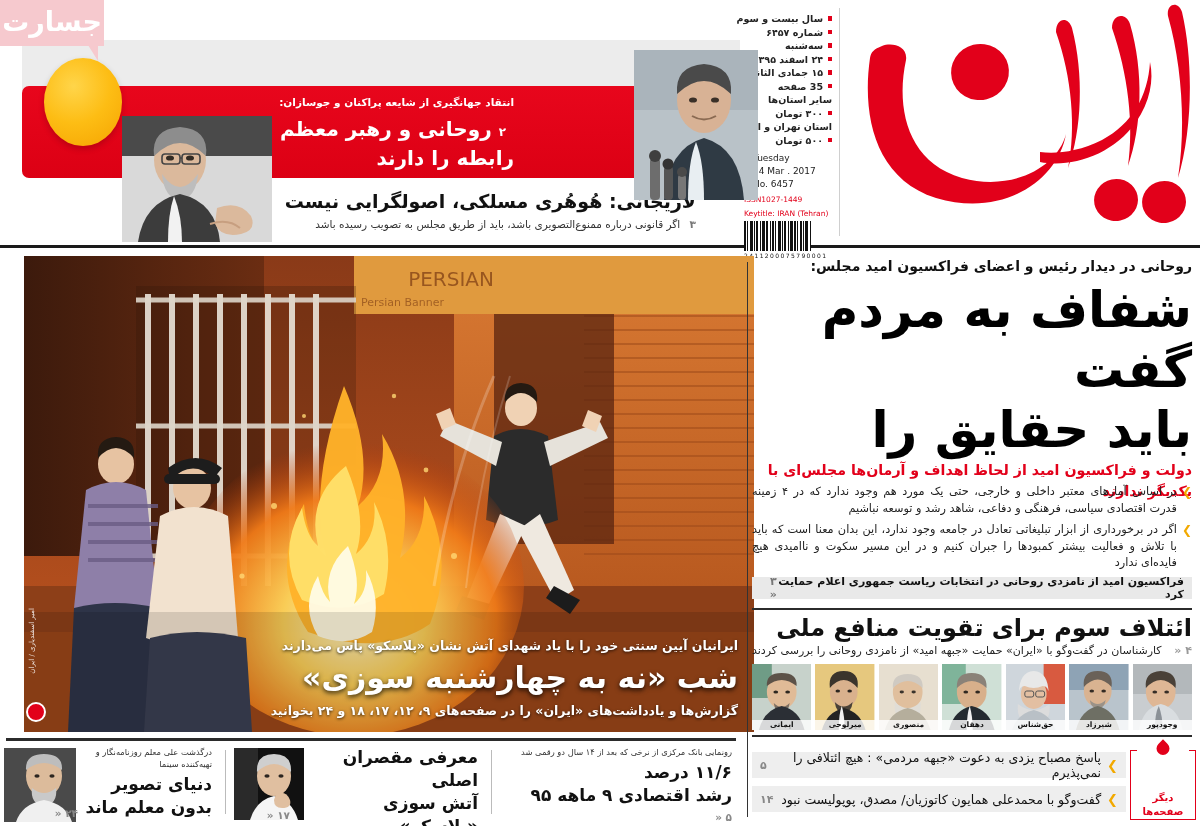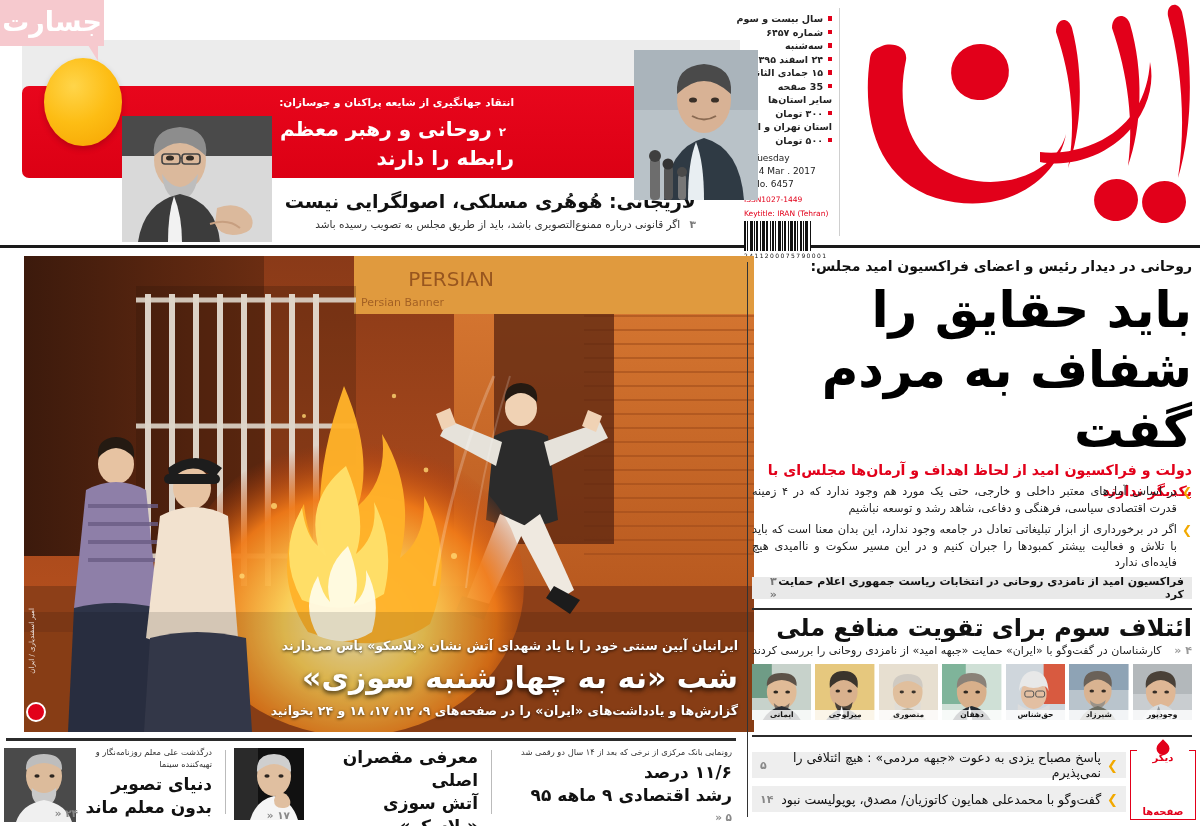--- a/index.html
+++ b/index.html
@@ -186,34 +186,34 @@
     position:absolute;right:8px;top:392px;width:440px;direction:rtl;
     display:flex;align-items:center;justify-content:space-between;
   }
   .sub3-txt{font-size:11px;color:#222;font-weight:normal;}
   .sub3-pg{font-size:11px;color:#999;font-weight:bold;}
 
   .portraits{
     position:absolute;right:8px;top:412px;width:440px;height:66px;
     display:flex;direction:rtl;gap:4px;
   }
-  .pt{flex:1 1 0;position:relative;height:56px;overflow:hidden;}
+  .pt{flex:1 1 0;position:relative;height:66px;overflow:hidden;}
   .pt-name{
     position:absolute;bottom:0;right:0;left:0;text-align:center;
     font-size:7.5px;font-weight:bold;color:#111;background:rgba(255,255,255,.82);
     line-height:10px;
   }
   .port-rule{position:absolute;right:8px;top:483px;width:440px;height:2px;background:#2b2b2b;}
 
   .otherpages{
     position:absolute;right:4px;top:492px;width:66px;height:76px;
   }
   .op-box{
     position:absolute;inset:6px 0 0 0;border:1.5px solid #e2001a;
-    display:flex;flex-direction:column;align-items:center;justify-content:space-between;
+    display:flex;flex-direction:column;align-items:center;justify-content:flex-end;
     font-size:10px;font-weight:bold;color:#e2001a;line-height:14px;text-align:center;
   }
   .op-box:before{
     content:"";position:absolute;top:-1px;left:6px;right:6px;height:3px;background:#fff;
   }
   .op-drop{
     position:absolute;top:-2px;left:50%;transform:translateX(-50%) rotate(45deg);
     width:13px;height:13px;background:#e2001a;border-radius:0 55% 55% 55%;z-index:3;
   }
   .listrow{
@@ -544,22 +544,22 @@
       <div class="cap-sub">گزارش‌ها و یادداشت‌های «ایران» را در صفحه‌های ۹، ۱۲، ۱۷، ۱۸ و ۲۴ بخوانید</div>
     </div>
   </div>
 
   <div class="rightcol">
     <div class="rc-rule"></div>
 
     <div class="kicker-main">روحانی در دیدار رئیس و اعضای فراکسیون امید مجلس:</div>
 
     <div class="bighead">
+      <div>شفاف به مردم گفت</div>
       <div>باید حقایق را</div>
-      <div>شفاف به مردم گفت</div>
     </div>
 
     <div class="redlead">دولت و فراکسیون امید از لحاظ اهداف و آرمان‌ها مجلس‌ای با یکدیگر ندارند</div>
 
     <div class="bullets">
       <div class="bullet-row">
         <span class="bchev">❯</span>
         <span class="btxt">بر اساس آمارهای معتبر داخلی و خارجی، حتی یک مورد هم وجود ندارد که در ۴ زمینه قدرت اقتصادی سیاسی، فرهنگی و دفاعی، شاهد رشد و توسعه نباشیم</span>
       </div>
       <div class="bullet-row">

